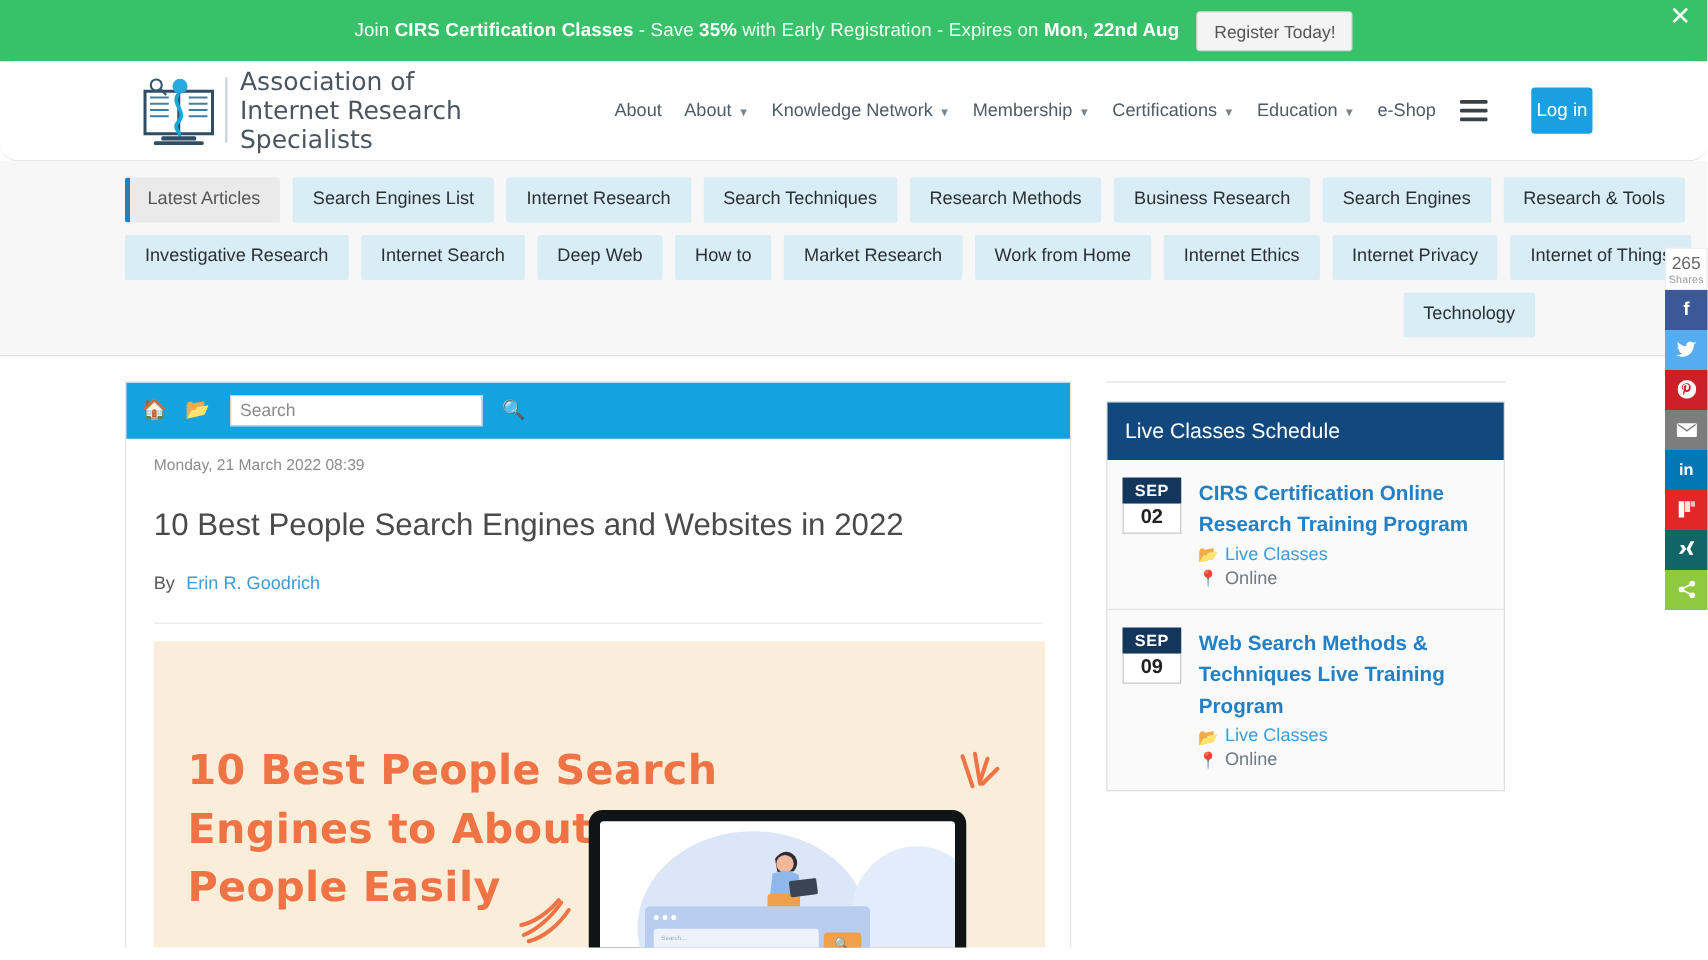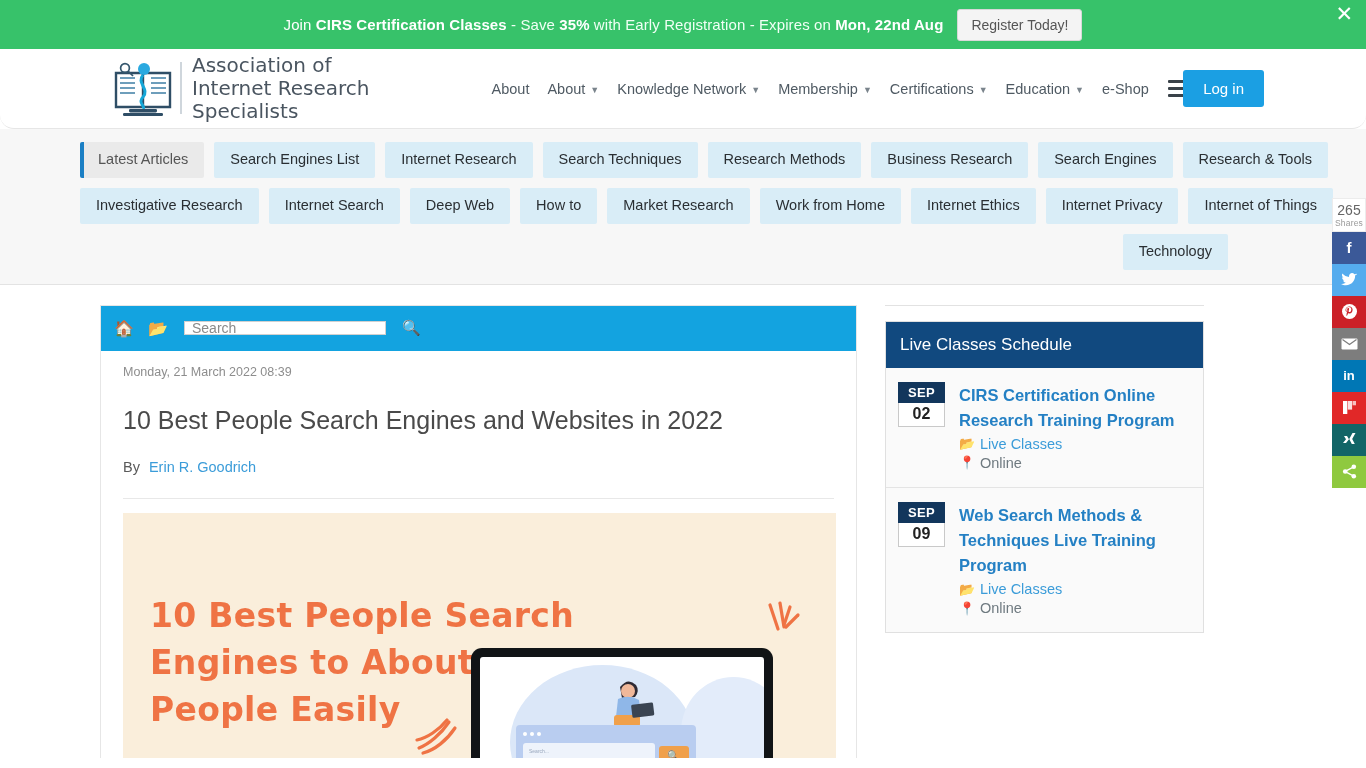--- a/index.html
+++ b/index.html
@@ -96,35 +96,35 @@
   }
   #hamburger {
     margin-left: 10px;
     width: 22px; height: 17px;
     display: flex; flex-direction: column; justify-content: space-between;
     cursor: pointer;
   }
   #hamburger i { display: block; height: 3px; background: #3a4249; border-radius: 1px; }
   #login-btn {
     position: absolute;
-    right: 102px;
+    right: 92px;
     background: #1b9fe3;
     color: #fff;
     font-size: 15px;
     border: none;
     border-radius: 3px;
-    padding: 10px 20px;
+    padding: 10px 4px;
     cursor: pointer;
     font-family: "Liberation Sans", sans-serif;
   }
 
   
   #tag-bar {
     background: #f7f7f7;
-    padding: 13px 100px 14px 80px;
+    padding: 13px 100px 14px 100px;
     border-bottom: 1px solid #e3e3e3;
     min-height: 131px;
   }
   #tag-rows { display: flex; flex-direction: column; gap: 10px; }
   .tag-row { display: flex; gap: 10px; }
   .tag-row.r1, .tag-row.r2 { justify-content: flex-start; }
   .tag-row.r3 { justify-content: flex-end; padding-right: 38px; }
   .tag {
     background: #d9edf7;
     color: #2a2f33;
@@ -166,21 +166,21 @@
   }
   .toolbar-icon {
     color: #fff;
     font-size: 16px;
     cursor: pointer;
     width: 22px;
     display: flex; align-items: center; justify-content: center;
   }
   #toolbar-search {
     width: 202px;
-    height: 14px;
+    height: 25px;
     border: 1px solid #d0d0d0;
     background: #fff;
     font-size: 14px;
     padding: 2px 7px;
     color: #777;
     font-family: "Liberation Sans", sans-serif;
     margin-left: 3px;
   }
   #toolbar-search::placeholder { color: #8a8a8a; }
   #toolbar-magnifier { font-size: 15px; cursor: pointer; margin-left: 4px; }

